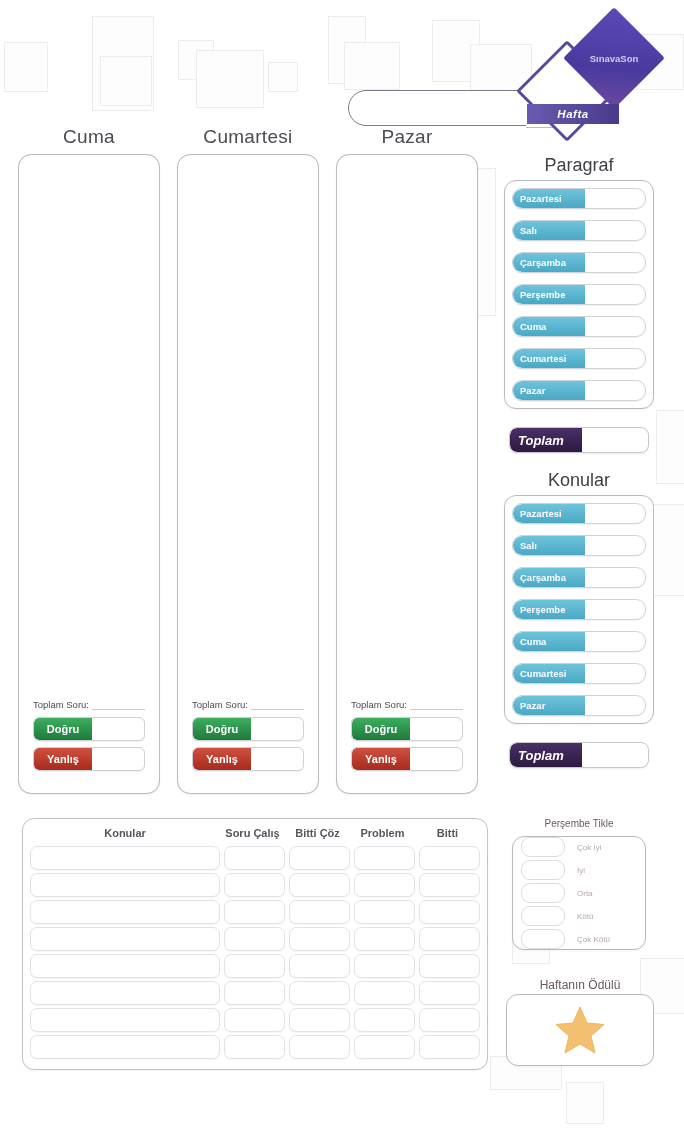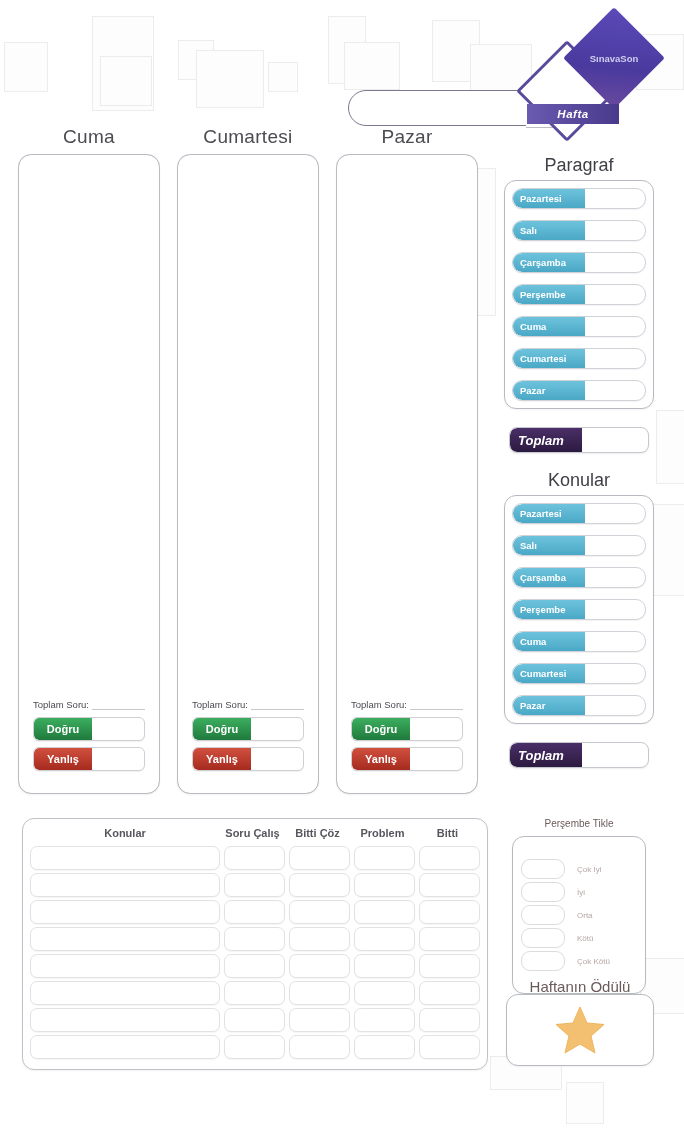--- a/index.html
+++ b/index.html
@@ -468,21 +468,21 @@
       </div>
     </div>
     <div class="total-pill" style="position:absolute; top:272px; left:5px; width:140px;">
       <span class="tag">Toplam</span>
       <span class="blank"></span>
     </div>
   </div>
 
   <div class="side-section" style="left:512px; top:818px; width:134px;">
     <div class="side-title" style="font-size:10px; color:#6b5a5a;">Perşembe Tikle</div>
-    <div class="side-card" style="top:18px; padding:22px 8px;">
+    <div class="side-card" style="top:18px; padding:0 8px;">
       <div class="rate-row">
         <span class="rate-box"></span>
         <span class="rate-label">Çok İyi</span>
       </div>
       <div class="rate-row">
         <span class="rate-box"></span>
         <span class="rate-label">İyi</span>
       </div>
       <div class="rate-row">
         <span class="rate-box"></span>
@@ -493,21 +493,21 @@
         <span class="rate-label">Kötü</span>
       </div>
       <div class="rate-row" style="margin-bottom:0;">
         <span class="rate-box"></span>
         <span class="rate-label">Çok Kötü</span>
       </div>
     </div>
   </div>
 
   <div class="side-section" style="left:506px; top:978px; width:148px;">
-    <div class="side-title" style="font-size:15px; color:#6b5a5a;">Haftanın Ödülü</div>
+    <div class="side-title" style="font-size:12px; color:#6b5a5a;">Haftanın Ödülü</div>
     <div class="reward-card" style="top:16px;">
       <svg class="star" width="54" height="52" viewBox="0 0 54 52">
         <polygon points="27,3 34,19 51,20.5 38,32 42,49 27,40 12,49 16,32 3,20.5 20,19" fill="#f3c071" stroke="#eeb55b" stroke-width="1"></polygon>
       </svg>
     </div>
   </div>
 
   <div class="topics">
     <div class="topics-head">
       <div class="c-konular">Konular</div>

